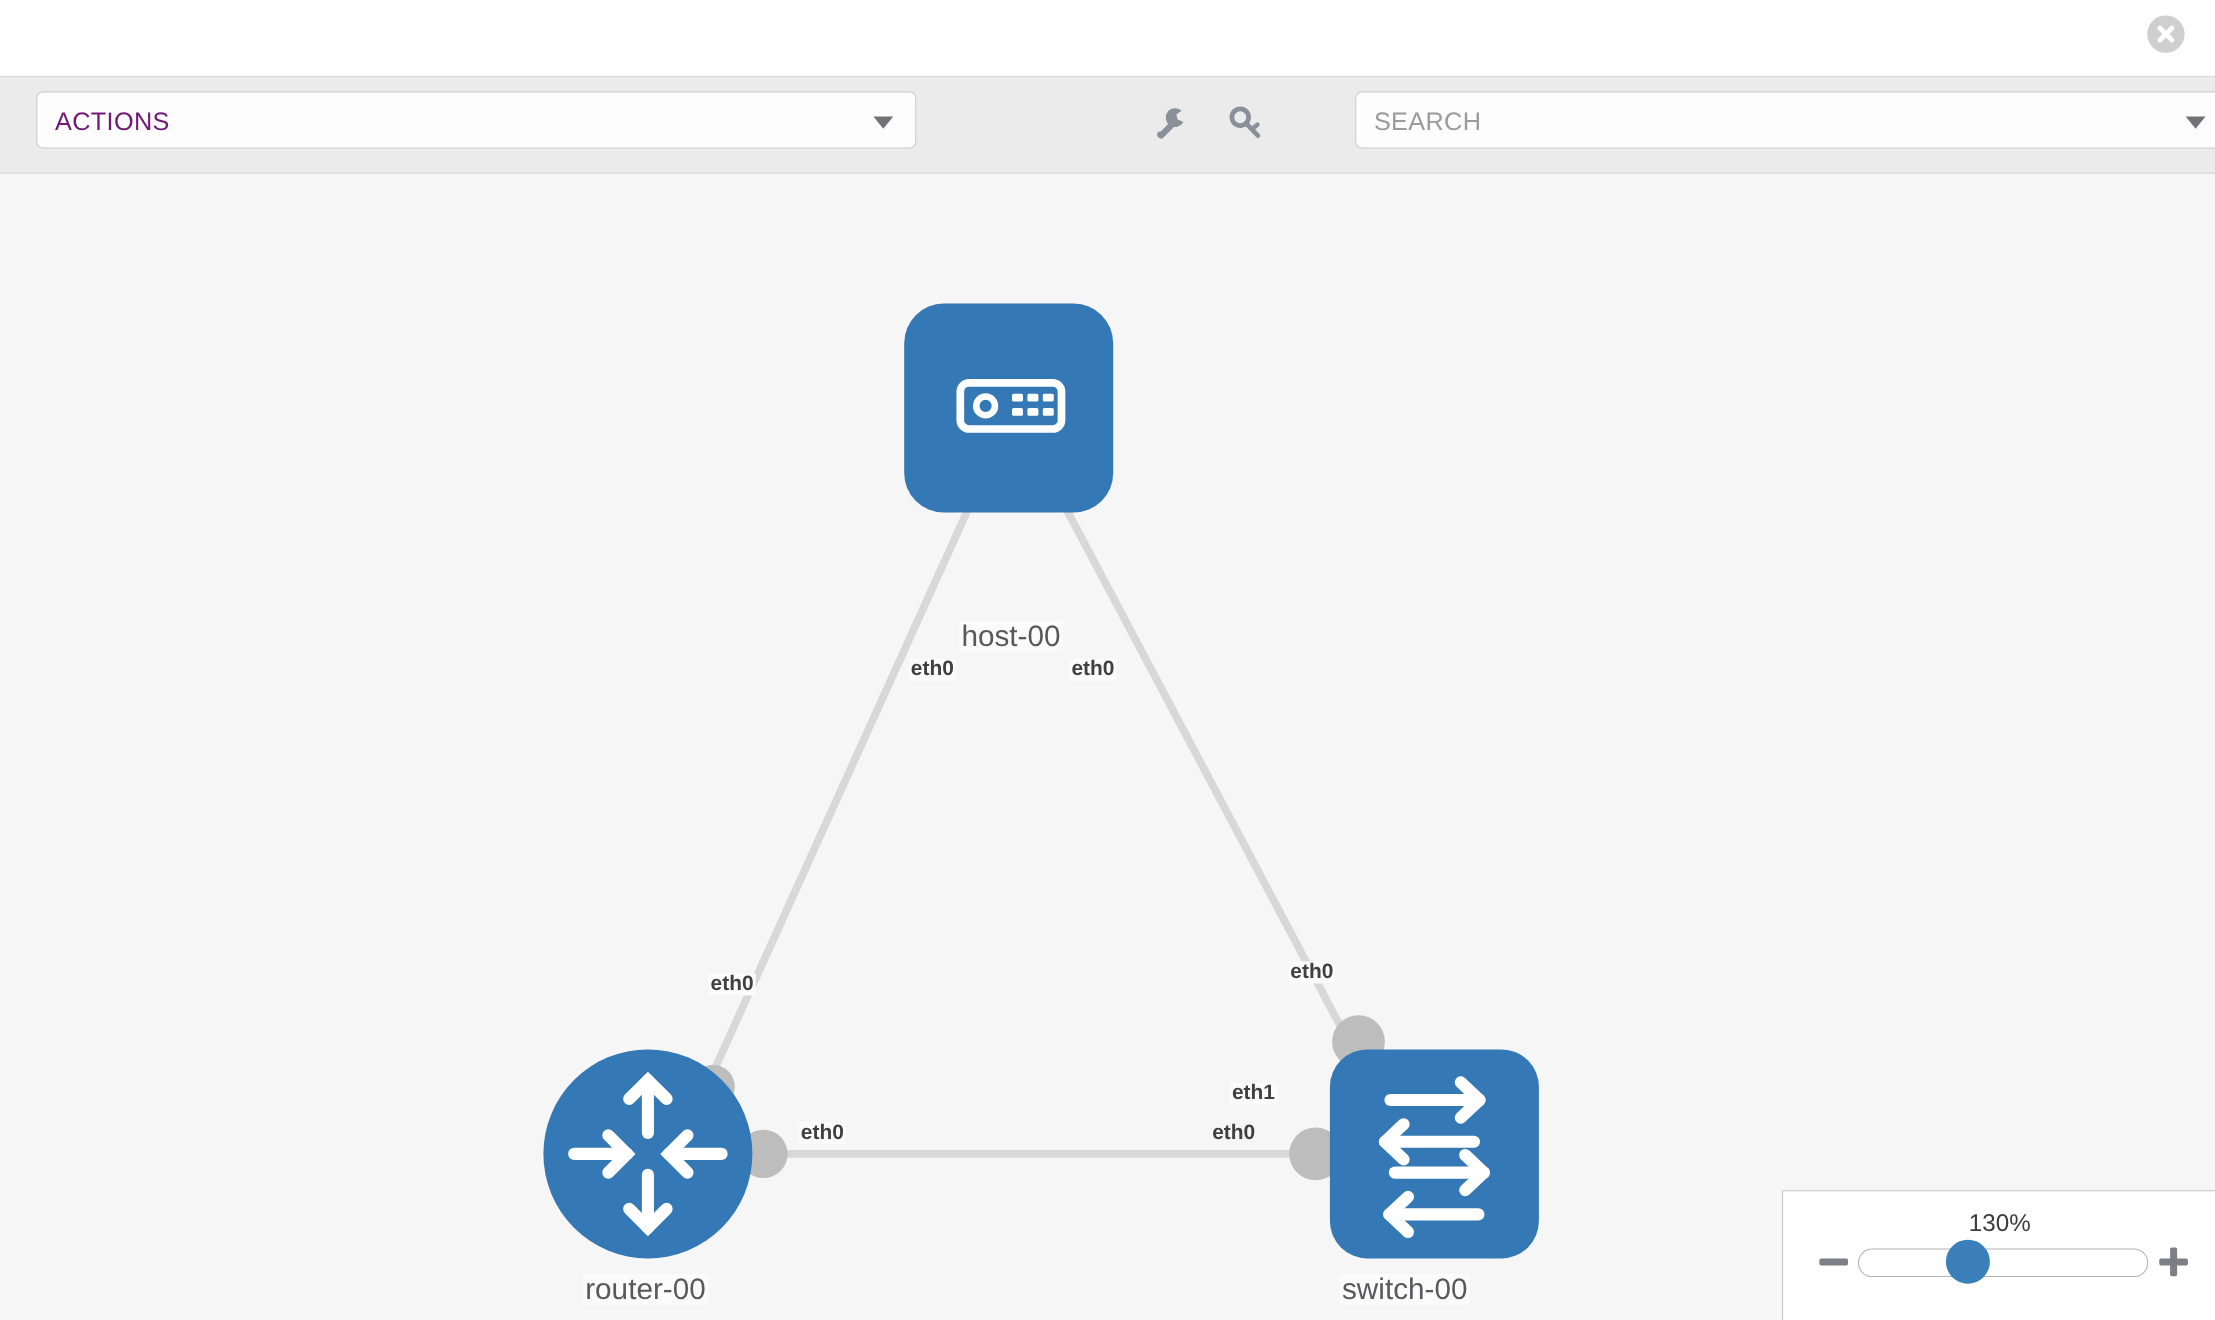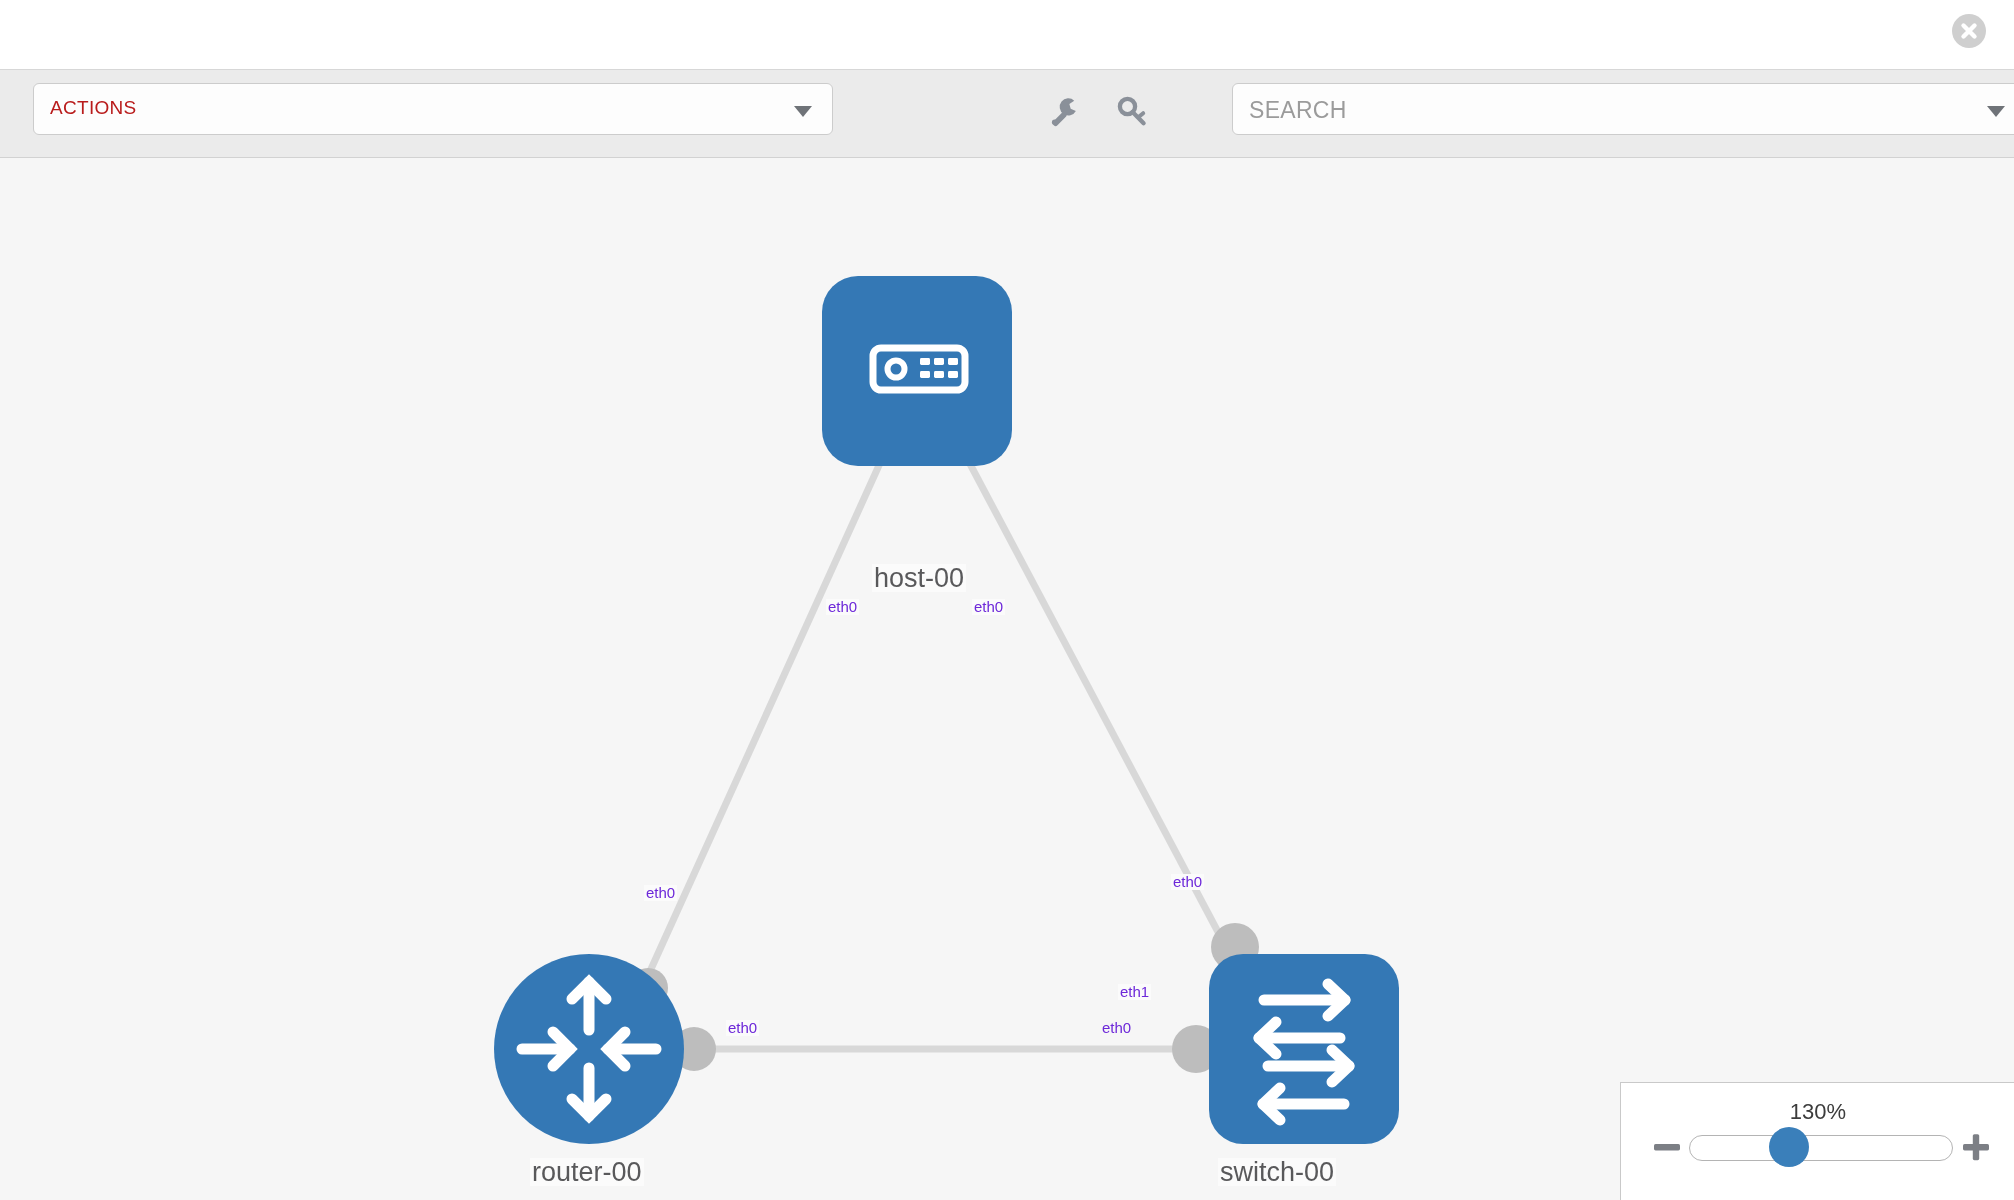--- a/index.html
+++ b/index.html
@@ -66,22 +66,22 @@
     background: #fdfdfd;
     border: 1px solid #cccccc;
     border-radius: 6px;
     box-sizing: border-box;
     cursor: pointer;
   }
   .actions-label {
     position: absolute;
     left: 16px;
     top: 13px;
-    font-size: 19px;
-    color: #b91c1c;
+    font-size: 23px;
+    color: #701a75;
     letter-spacing: 0.3px;
     text-align: right;
   }
   .caret {
     position: absolute;
     right: 20px;
     top: 22px;
     width: 0; height: 0;
     border-left: 9px solid transparent;
     border-right: 9px solid transparent;
@@ -140,26 +140,27 @@
     position: absolute;
     font-size: 27px;
     color: #59595b;
     background: #fbfbfb;
     white-space: nowrap;
     padding: 0 2px;
     line-height: 1.05;
   }
   .iface-label {
     position: absolute;
-    font-size: 15px;
-    color: #6d28d9;
+    font-size: 19px;
+    color: #404040;
     background: #fbfbfb;
     white-space: nowrap;
     padding: 0 2px;
     line-height: 1.05;
+    font-weight: bold;
   }
 
   
   .zoom-widget {
     position: absolute;
     left: 1620px;
     top: 1082px;
     width: 394px;
     height: 142px;
     background: #ffffff;

